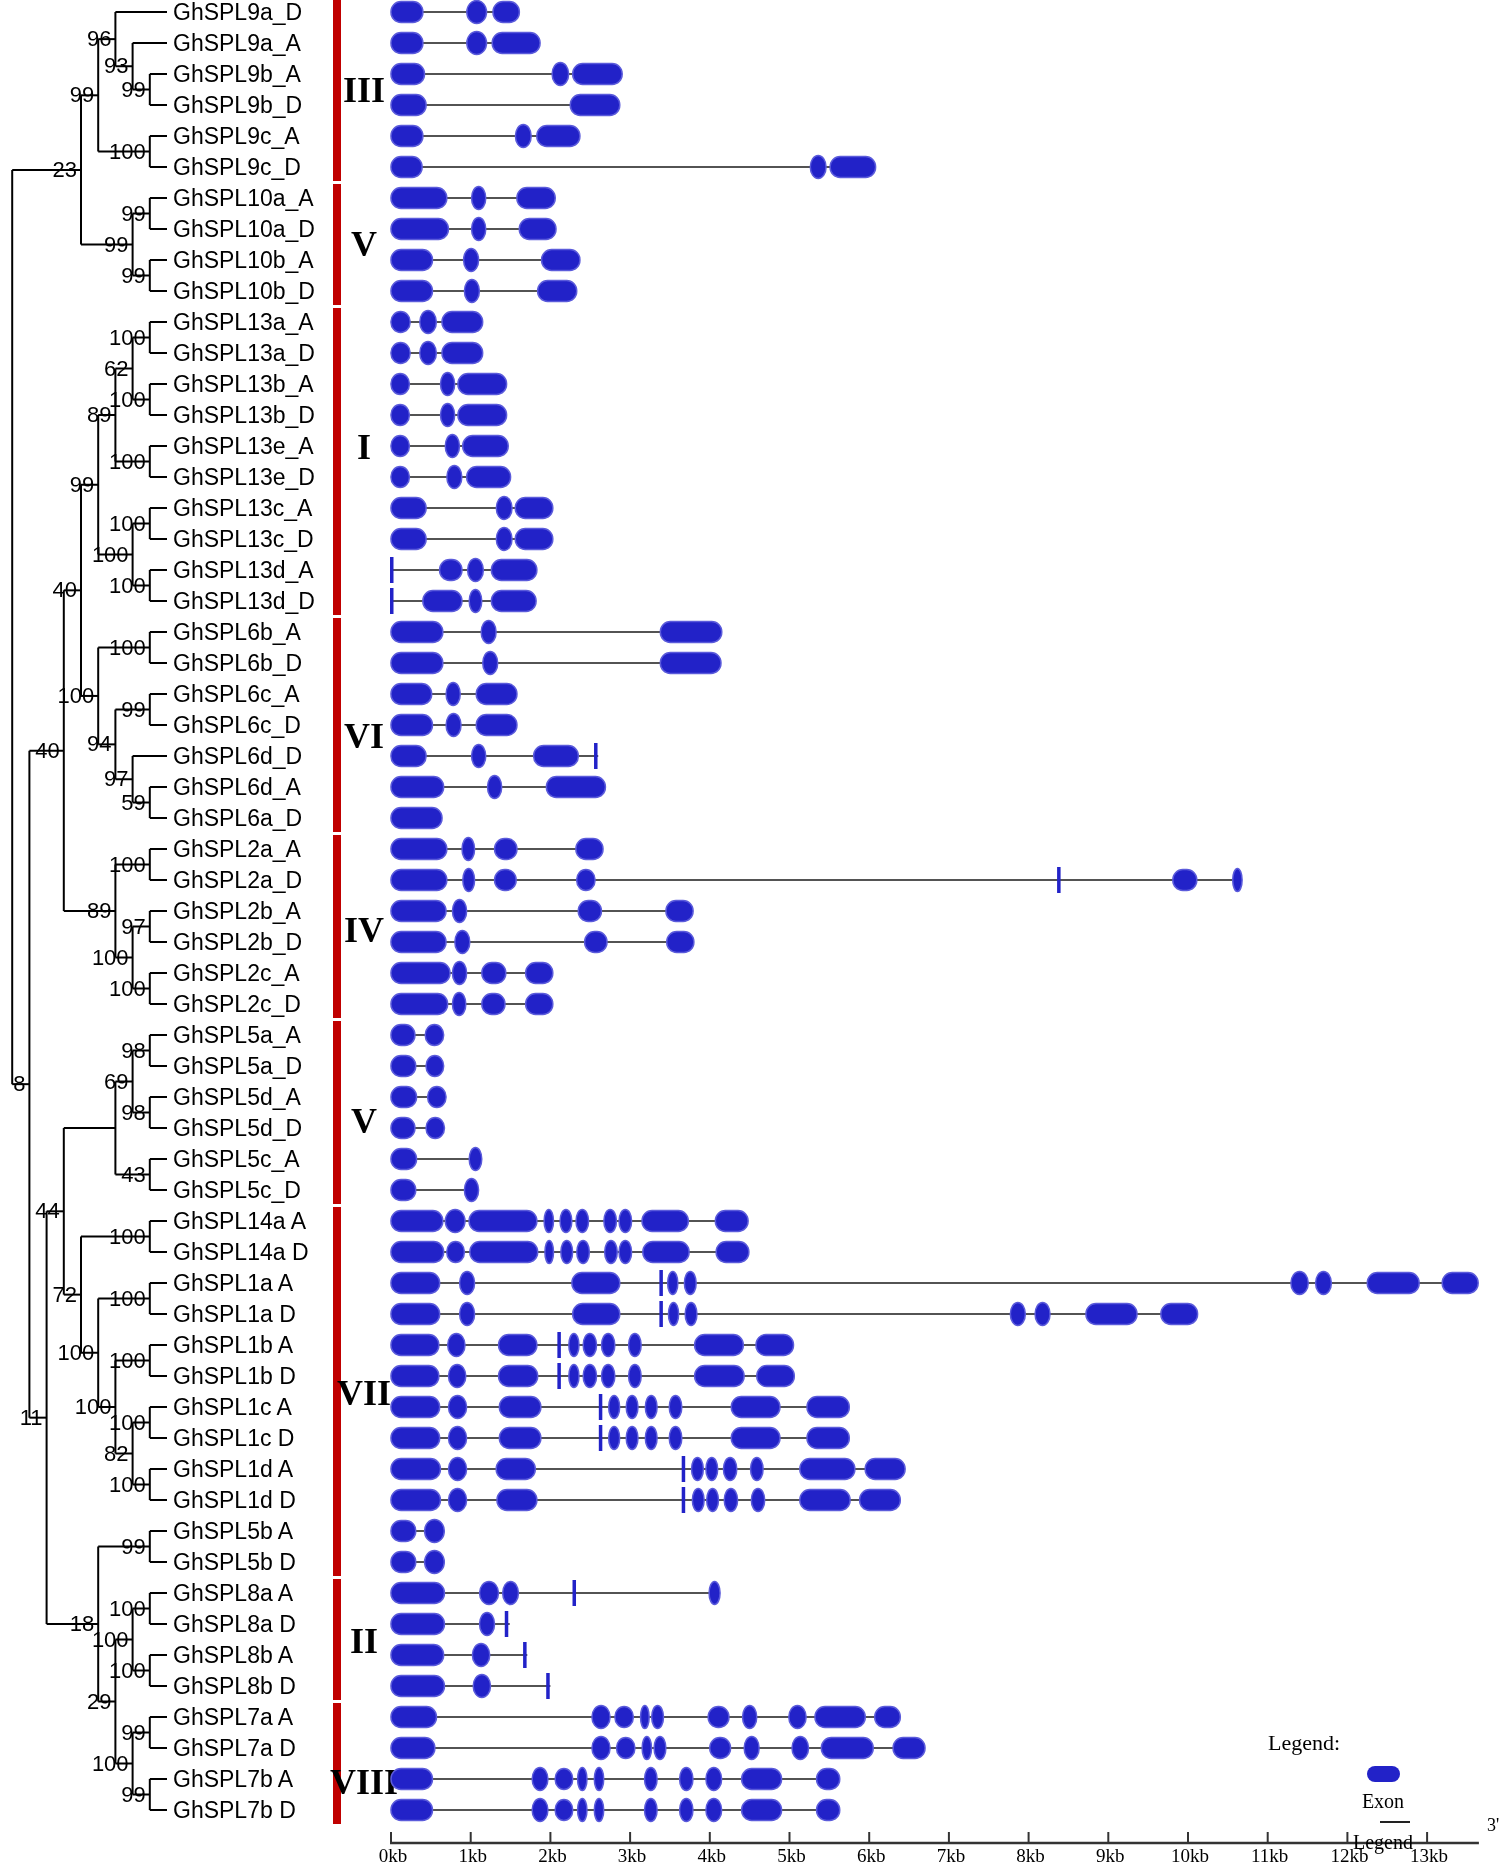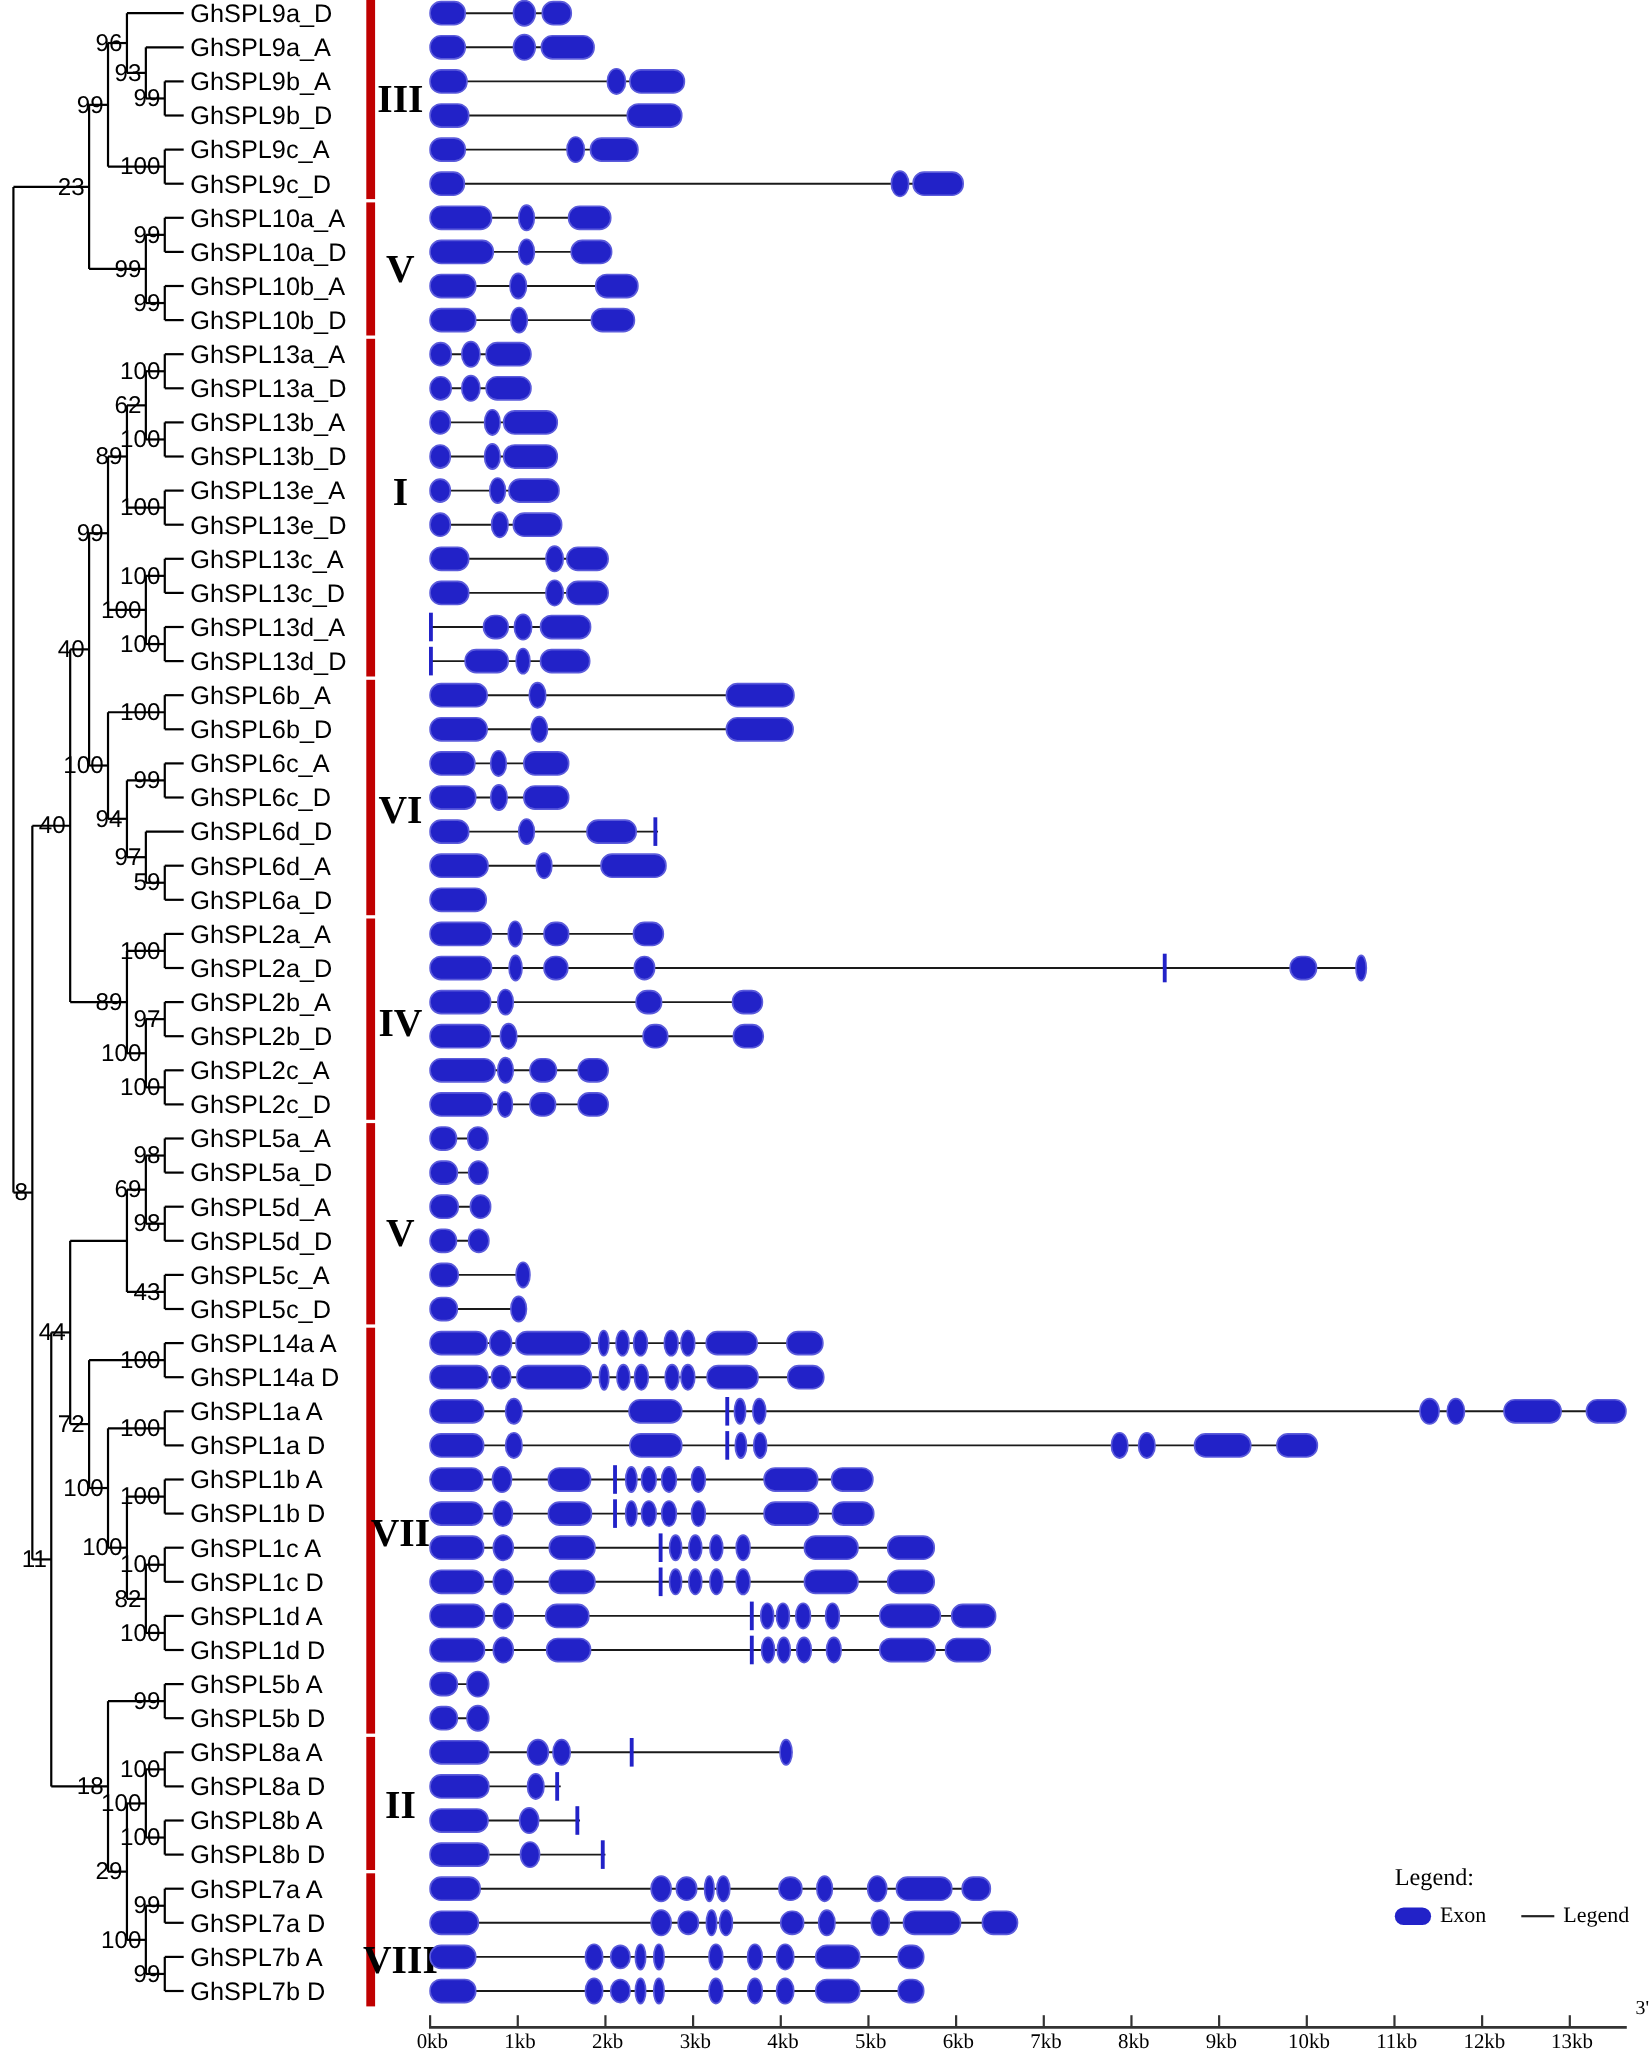--- a/index.html
+++ b/index.html
@@ -6,22 +6,22 @@
   .stage{position:relative;width:1500px;height:1864px;background:#fff;overflow:hidden;
          font-family:"Liberation Sans",sans-serif;}
   svg{position:absolute;left:0;top:0;}
   svg text.lbl{font:23px "Liberation Sans",sans-serif;fill:#000;}
   svg text.bs{font:22px "Liberation Sans",sans-serif;fill:#000;}
   svg text.num{font:700 36px "Liberation Serif",serif;fill:#000;}
   svg text.tick{font:19px "Liberation Serif",serif;fill:#000;}
   svg text.prime{font:18px "Liberation Serif",serif;fill:#000;}
   .legend{position:absolute;left:1268px;top:1694px;width:230px;
           font-family:"Liberation Serif",serif;color:#000;}
-  .legend-title{font-size:22px;margin-bottom:10px;}
-  .legend-row{display:flex;align-items:center;gap:8px;font-size:20px;}
+  .legend-title{font-size:22px;margin-bottom:10px;margin-top:36px;}
+  .legend-row{display:flex;align-items:center;gap:8px;font-size:20px;flex-direction:column;}
   .pill{display:inline-block;width:33px;height:16px;border-radius:8px;background:#2222c8;}
   .iline{display:inline-block;width:30px;height:0;border-top:2px solid #222;margin-left:24px;}
 </style>
 </head>
 <body>
 
 <div class="stage">
   <svg id="fig" width="1500" height="1864" viewBox="0 0 1500 1864">
       <rect x="333" y="-2" width="8" height="183" fill="#c00000"></rect>
       <text x="364" y="102" text-anchor="middle" class="num">III</text>

